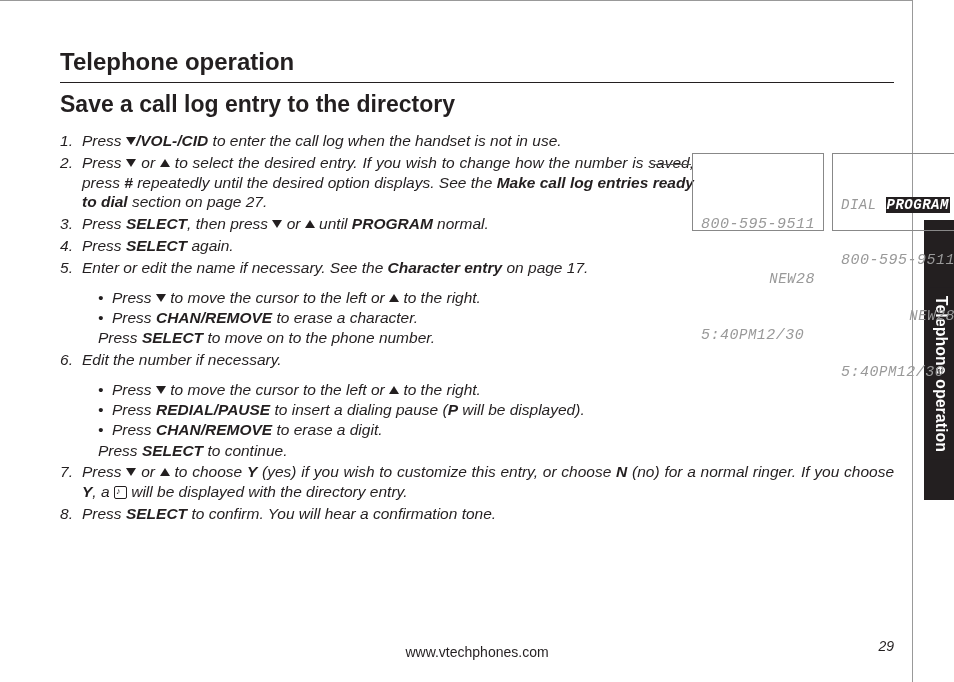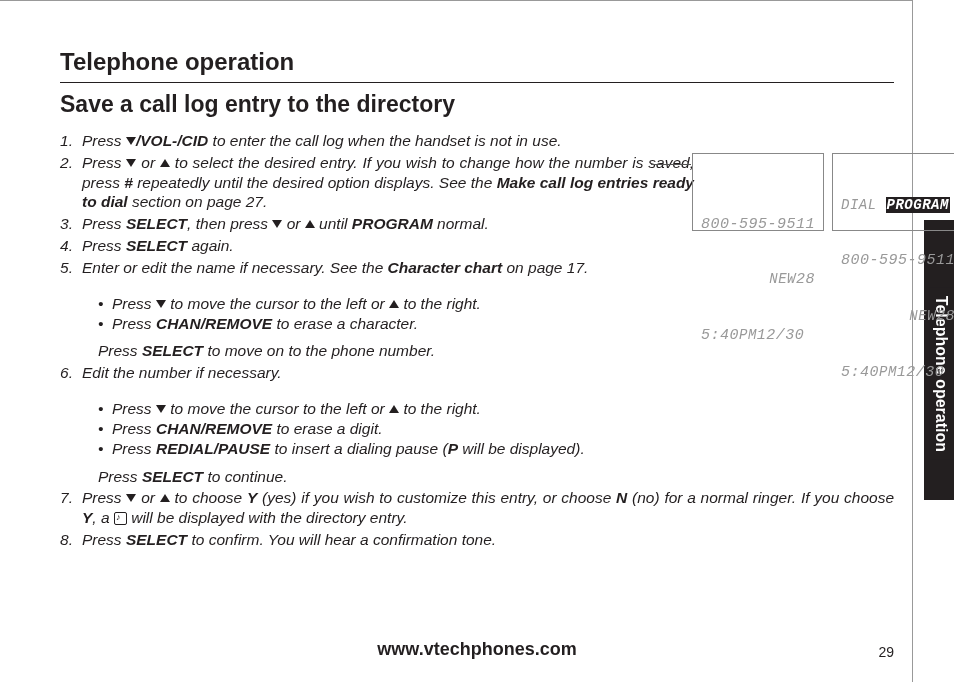--- a/index.html
+++ b/index.html
@@ -56,36 +56,36 @@
     position: absolute;
     left: 0;
     top: 0;
   }
   ol.steps > li.narrow {
     padding-right: 200px;
   }
   ul.sub {
     list-style: none;
     padding-left: 16px;
-    margin-top: 16px;
+    margin-top: 10px;
   }
   ul.sub > li {
     position: relative;
     padding-left: 14px;
     text-align: justify;
   }
   ul.sub > li::before {
     content: "•";
     position: absolute;
     left: 0;
     top: 0;
   }
   .sub-note {
     padding-left: 16px;
-    margin-top: 8px;
+    margin-top: 1px;
     text-align: justify;
   }
   .tri-down, .tri-up {
     display: inline-block;
     width: 0; height: 0;
     border-left: 5px solid transparent;
     border-right: 5px solid transparent;
     vertical-align: middle;
     position: relative;
   }
@@ -178,28 +178,29 @@
     padding:4px 8px;
   }
 
   .footer {
     position:absolute;
     bottom:22px;
     left:60px;
     right:60px;
     display:flex;
     justify-content:center;
-    font-size:18px;
-    font-weight:bold;
+    font-size:14px;
+    font-weight:normal;
   }
   .page-num {
     position:absolute;
     right:60px;
-    bottom:22px;
+    bottom:28px;
     font-size:14px;
+    font-style:italic;
   }
   .top-rule {
     position:absolute;
     top:0; left:0; right:42px;
     border-top:0.5px solid #999;
   }
 </style>
 </head>
 <body>
 
@@ -229,34 +230,34 @@
 
       <li class="narrow">
         <span>Press </span><b>SELECT</b><span>, then press </span><span class="tri-down"></span><span> or </span><span class="tri-up"></span><span> until </span><b>PROGRAM</b><span> normal.</span>
       </li>
 
       <li class="narrow">
         <span>Press </span><b>SELECT</b><span> again.</span>
       </li>
 
       <li class="narrow">
-        <span>Enter or edit the name if necessary. See the </span><b>Character chart</b><span> on page 17.</span>
+        <span>Enter or edit the name if necessary. See the </span><b>Character entry</b><span> on page 17.</span>
         <ul class="sub">
           <li><span>Press </span><span class="tri-down"></span><span> to move the cursor to the left or </span><span class="tri-up"></span><span> to the right.</span></li>
           <li><span>Press </span><b>CHAN/REMOVE</b><span> to erase a character.</span></li>
         </ul>
         <div class="sub-note"><span>Press </span><b>SELECT</b><span> to move on to the phone number.</span></div>
       </li>
 
       <li>
         <span>Edit the number if necessary.</span>
         <ul class="sub">
           <li><span>Press </span><span class="tri-down"></span><span> to move the cursor to the left or </span><span class="tri-up"></span><span> to the right.</span></li>
+          <li><span>Press </span><b>REDIAL/PAUSE</b><span> to insert a dialing pause (</span><b>P</b><span> will be displayed).</span></li>
           <li><span>Press </span><b>CHAN/REMOVE</b><span> to erase a digit.</span></li>
-          <li><span>Press </span><b>REDIAL/PAUSE</b><span> to insert a dialing pause (</span><b>P</b><span> will be displayed).</span></li>
         </ul>
         <div class="sub-note"><span>Press </span><b>SELECT</b><span> to continue.</span></div>
       </li>
 
       <li>
         <span>Press </span><span class="tri-down"></span><span> or </span><span class="tri-up"></span><span> to choose </span><b>Y</b><span> (yes) if you wish to customize this entry, or choose </span><b>N</b><span> (no) for a normal ringer. If you choose </span><b>Y</b><span>, a </span><span class="ring-icon"></span><span> will be displayed with the directory entry.</span>
       </li>
 
       <li>
         <span>Press </span><b>SELECT</b><span> to confirm. You will hear a confirmation tone.</span>

